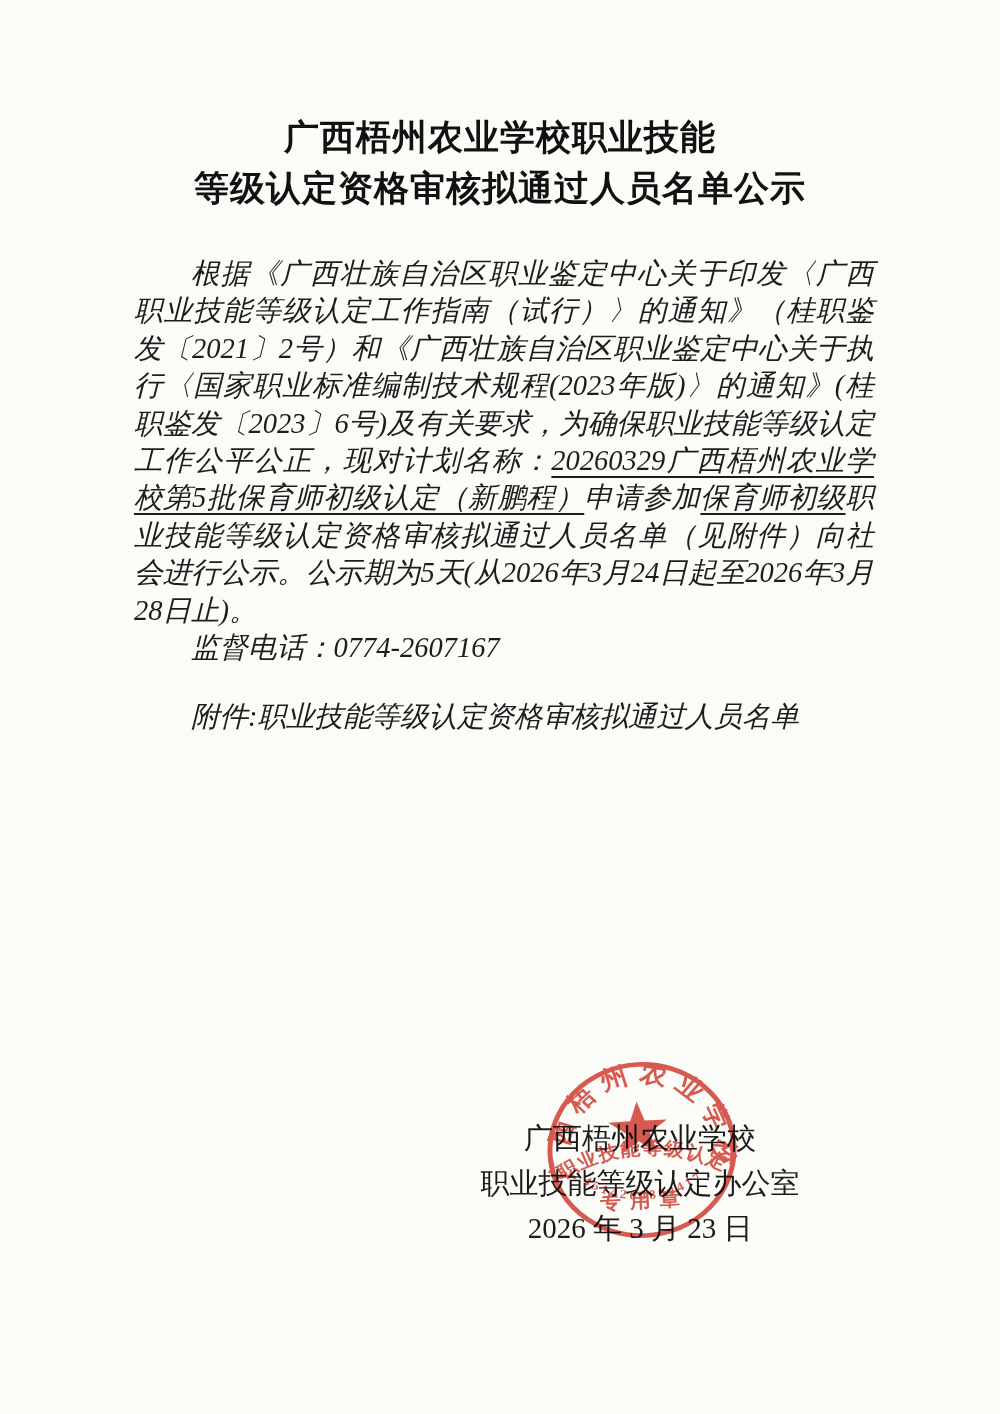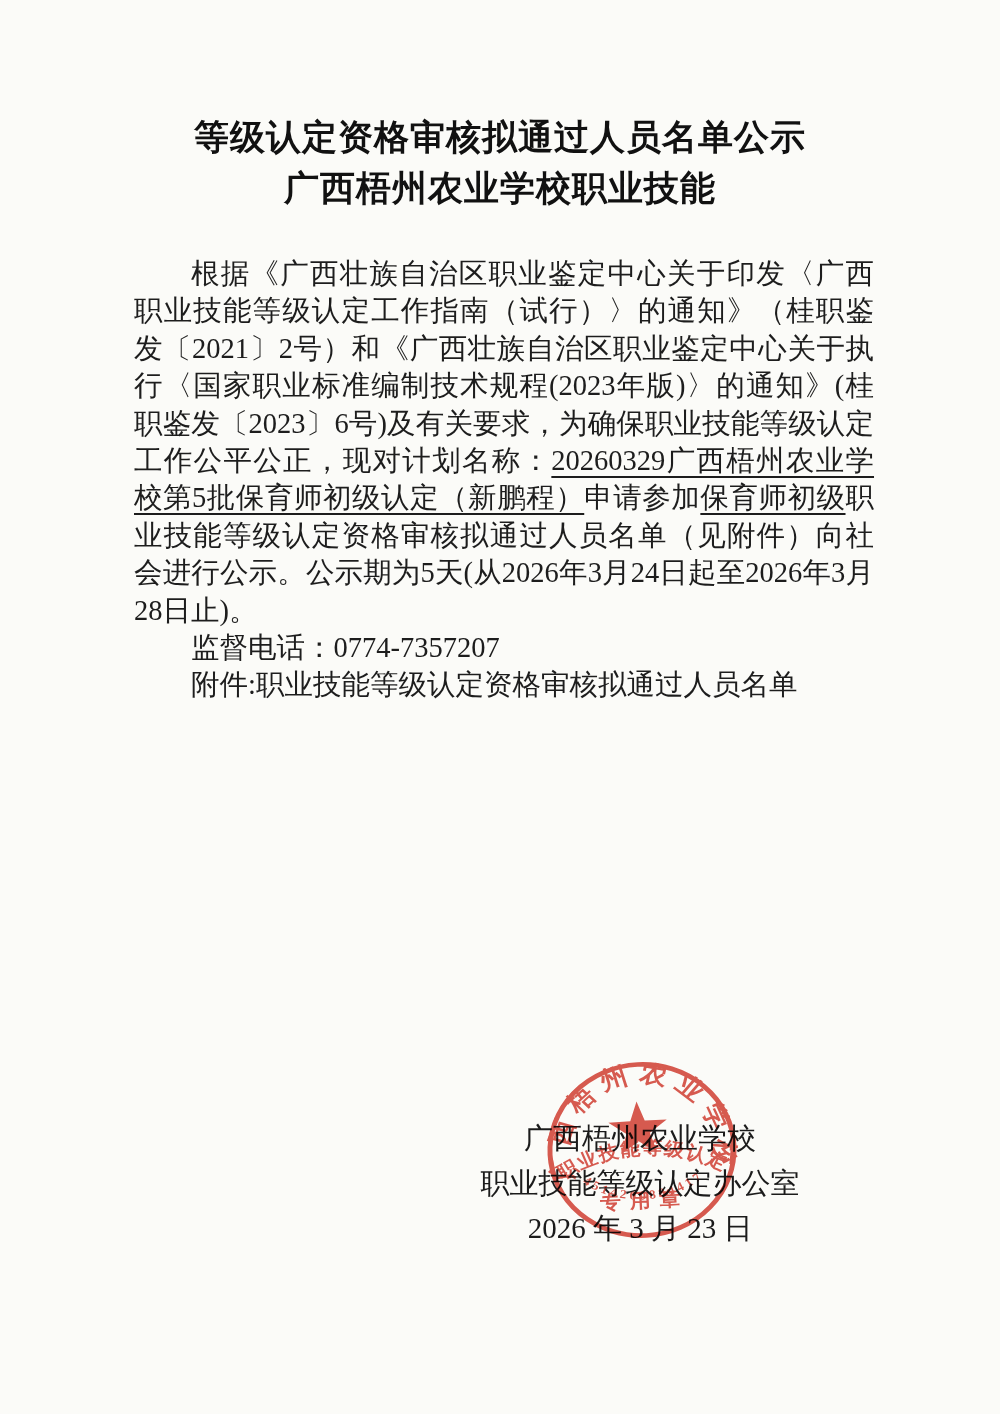--- a/index.html
+++ b/index.html
@@ -17,22 +17,22 @@
     margin:0; text-align:center;
     font-size:35px; line-height:51px; font-weight:bold;
     letter-spacing:1px; color:#111;
   }
   .title-line { display:block; }
   .body-text {
     position:absolute; top:255px; left:134px; width:740px;
     font-size:28.5px; line-height:37.4px;
     text-align:justify; text-justify:inter-ideograph;
   }
-  .body-text p { margin:0; text-indent:2em; }
-  .body-text p.attachment { }
+  .body-text p { margin:0; text-indent:2em;font-style:italic; }
+  .body-text p.attachment { margin-top:32px; }
   .u {
     text-decoration:underline;
     text-underline-offset:6px;
     text-decoration-thickness:1.5px;
   }
   .signature {
     position:absolute; top:1116px; left:430px; width:420px;
     text-align:center; font-size:29px; line-height:45px;
     color:#1b1b1b;
   }
@@ -44,27 +44,27 @@
     pointer-events:none;
   }
   .seal text { font-family:"Liberation Serif","DejaVu Serif",serif; font-weight:bold; }
 </style>
 </head>
 <body>
 
 <div class="page">
 
   <h1 class="title">
+    <span class="title-line">广西梧州农业学校职业技能</span>
     <span class="title-line">等级认定资格审核拟通过人员名单公示</span>
-    <span class="title-line">广西梧州农业学校职业技能</span>
   </h1>
 
   <div class="body-text">
     <p><span>根据《广西壮族自治区职业鉴定中心关于印发〈广西职业技能等级认定工作指南（试行）〉的通知》（桂职鉴发〔2021〕2号）和《广西壮族自治区职业鉴定中心关于执行〈国家职业标准编制技术规程(2023年版)〉的通知》(桂职鉴发〔2023〕6号)及有关要求，为确保职业技能等级认定工作公平公正，现对计划名称：</span><span class="u">20260329广西梧州农业学校第5批保育师初级认定（新鹏程）</span><span>申请参加</span><span class="u">保育师初级</span><span>职业技能等级认定资格审核拟通过人员名单（见附件）向社会进行公示。公示期为5天(从2026年3月24日起至2026年3月28日止)。</span></p>
-    <p>监督电话：0774-7357207</p>
+    <p>监督电话：0774-2607167</p>
     <p class="attachment">附件:职业技能等级认定资格审核拟通过人员名单</p>
   </div>
 
   <div class="signature">
     <div>广西梧州农业学校</div>
     <div>职业技能等级认定办公室</div>
     <div>2026 年 3 月 23 日</div>
   </div>
 
   <svg class="seal" viewBox="0 0 200 200" preserveAspectRatio="none" xmlns="http://www.w3.org/2000/svg" xmlns:xlink="http://www.w3.org/1999/xlink">

